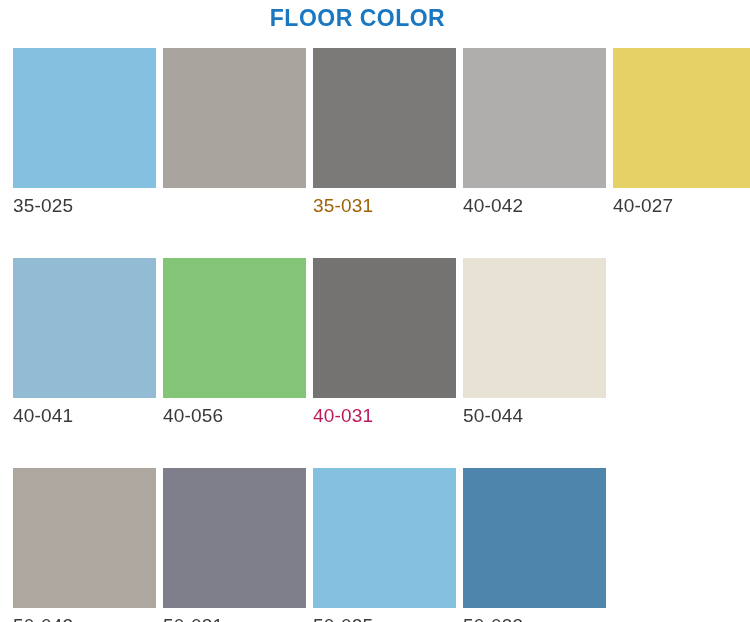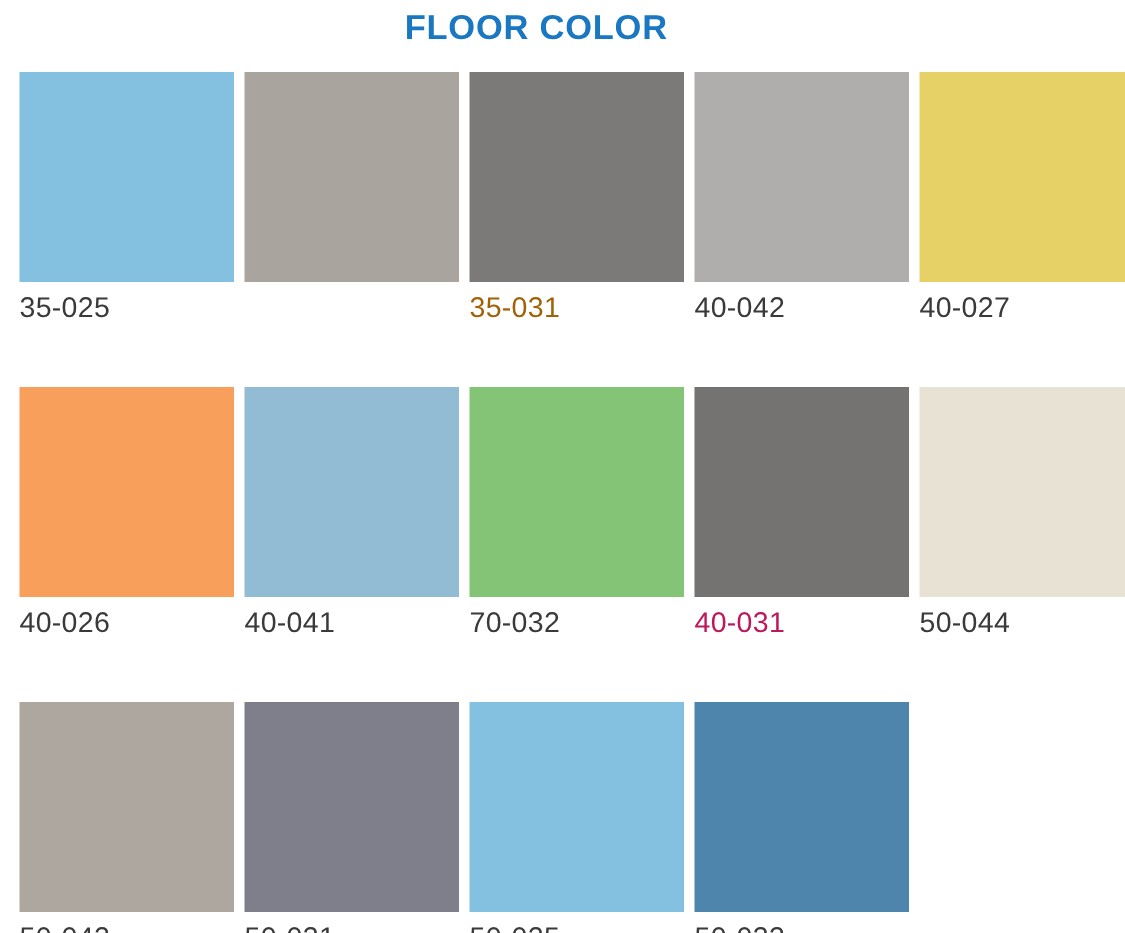--- a/index.html
+++ b/index.html
@@ -97,30 +97,26 @@
         <div class="swatch-label" style="color: rgb(58, 58, 58);">40-042</div>
       </div>
       <div class="swatch-cell">
         <span class="swatch-chip" style="background-color: rgb(230, 209, 102);"></span>
         <div class="swatch-label" style="color: rgb(58, 58, 58);">40-027</div>
       </div>
     </div>
 
     <div class="swatch-row">
       <div class="swatch-cell">
-        <span class="swatch-chip" style="background-color: rgb(248, 159, 91);"></span>
-        <div class="swatch-label" style="color: rgb(58, 58, 58);">40-026</div>
-      </div>
-      <div class="swatch-cell">
         <span class="swatch-chip" style="background-color: rgb(146, 188, 212);"></span>
         <div class="swatch-label" style="color: rgb(58, 58, 58);">40-041</div>
       </div>
       <div class="swatch-cell">
         <span class="swatch-chip" style="background-color: rgb(132, 196, 118);"></span>
-        <div class="swatch-label" style="color: rgb(58, 58, 58);">70-032</div>
+        <div class="swatch-label" style="color: rgb(58, 58, 58);">40-056</div>
       </div>
       <div class="swatch-cell">
         <span class="swatch-chip" style="background-color: rgb(117, 115, 113);"></span>
         <div class="swatch-label" style="color: #be185d;">40-031</div>
       </div>
       <div class="swatch-cell">
         <span class="swatch-chip" style="background-color: rgb(232, 226, 213);"></span>
         <div class="swatch-label" style="color: rgb(58, 58, 58);">50-044</div>
       </div>
     </div>

